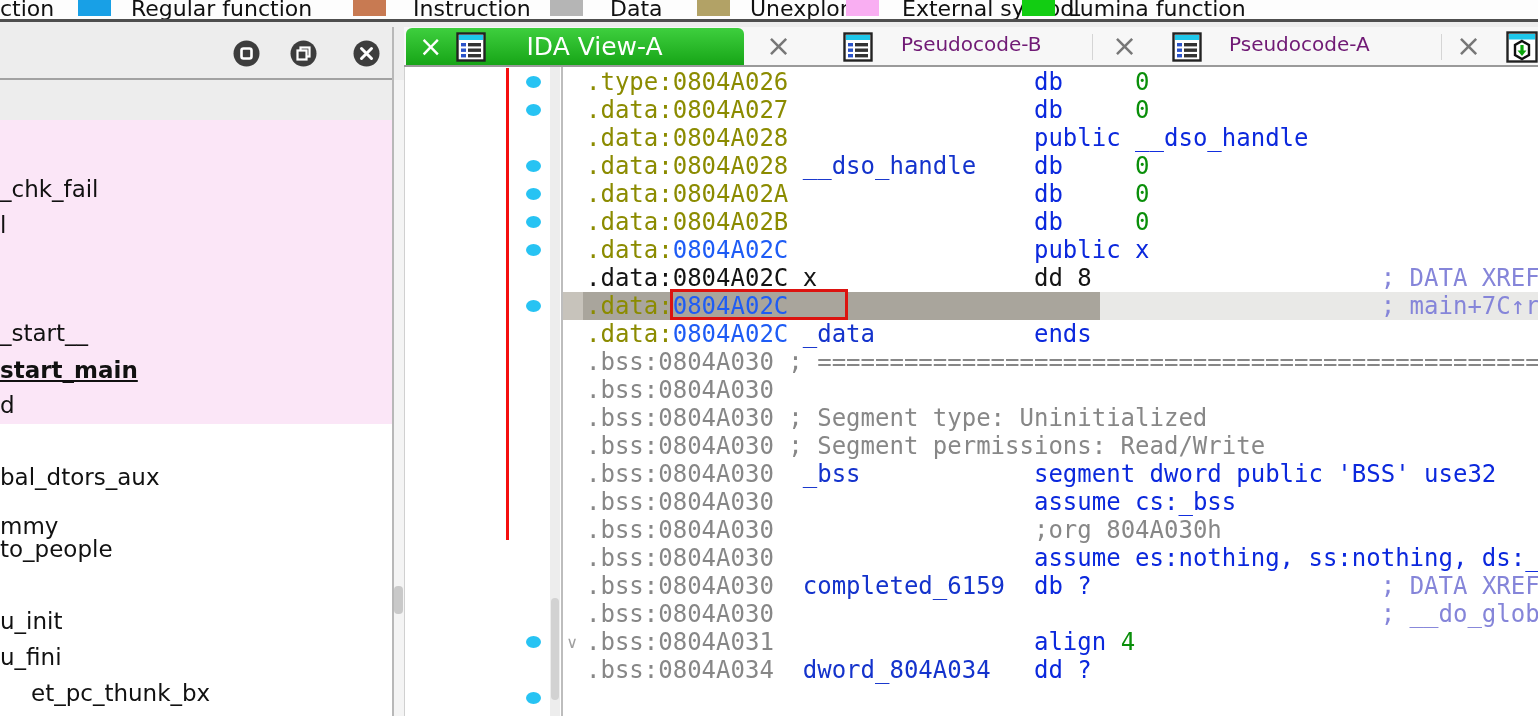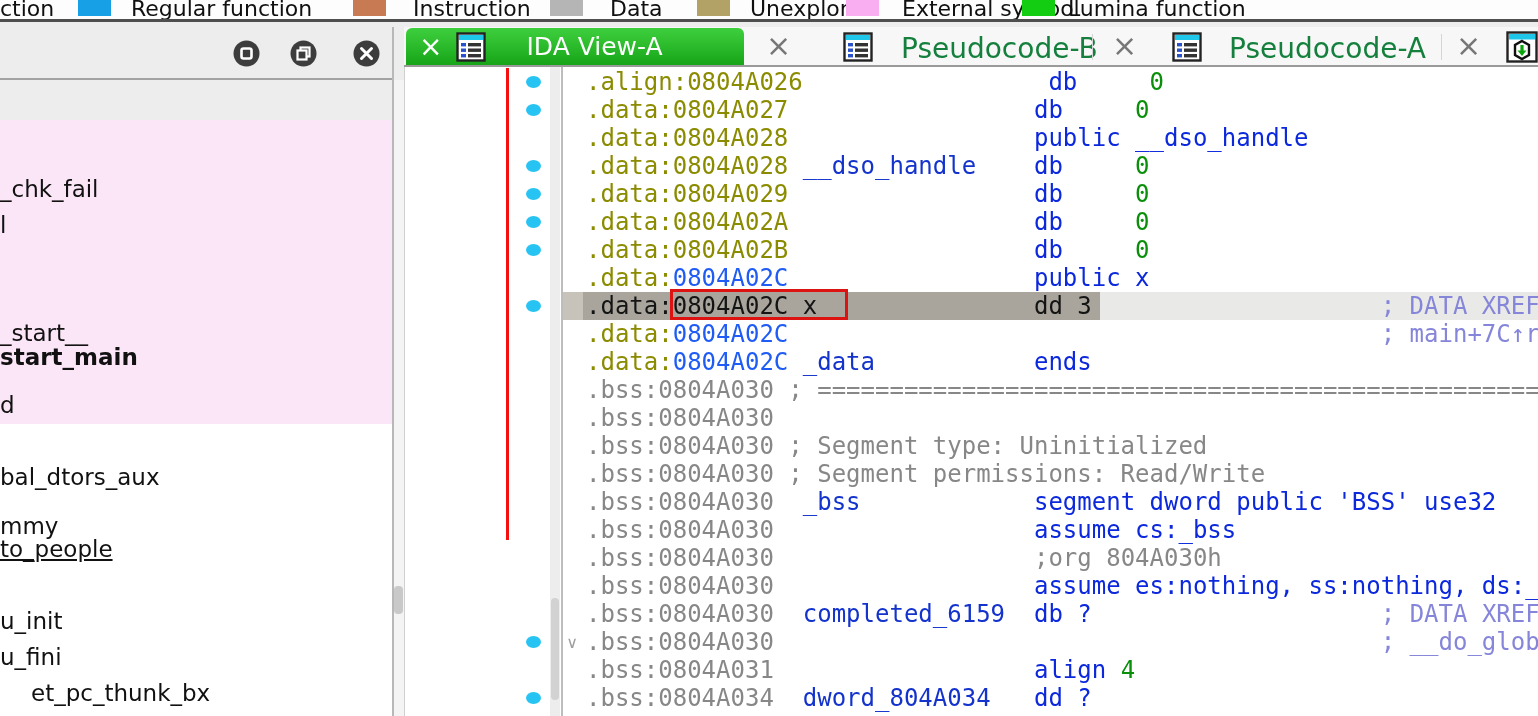--- a/index.html
+++ b/index.html
@@ -20,21 +20,21 @@
   .lg-sq{position:absolute;top:-6px;width:33px;height:22px}
   .lg-lb{position:absolute;top:-4px;font-size:22px;color:#101010;white-space:nowrap}
 
   
   #tabbar{position:absolute;left:404px;top:27px;width:1134px;height:40px;background:#f7f7f7;
     border-bottom:2px solid #9a9a9a}
   #tab-ida{position:absolute;left:2px;top:1px;width:338px;height:37px;border-radius:6px 6px 0 0;
     background:linear-gradient(var(--tab-green-a),var(--tab-green-b));display:flex;align-items:center}
   .tab-x{font-size:30px;line-height:30px;color:#777;cursor:default}
   #tab-ida .tab-x{color:#fff;margin-left:13px;font-size:28px}
-  .tab-label{font-size:28px;color:#15803d;white-space:nowrap}
+  .tab-label{font-size:20px;color:#701a75;white-space:nowrap}
   #tab-ida .tab-label{color:#fff;font-size:25px;margin-left:40px}
   .abs{position:absolute}
   .tab-sep{position:absolute;top:7px;width:1px;height:26px;background:#d5d5d5}
   .vicon{display:inline-block}
 
   
   #sidebar{position:absolute;left:0;top:27px;width:392px;height:689px;background:#ededed;overflow:hidden}
   #sb-title{position:absolute;left:0;top:0;width:392px;height:53px;background:#ededed;
     border-bottom:2px solid #a2a2a2}
   .winbtn{position:absolute;top:13px;width:27px;height:27px}
@@ -105,25 +105,25 @@
         <circle cx="13.5" cy="13.5" r="13" fill="#3d3d3d"></circle>
         <path d="M8.5 8.5 L18.5 18.5 M18.5 8.5 L8.5 18.5" stroke="#fff" stroke-width="3" stroke-linecap="round"></path>
       </svg>
     </div>
     <div id="sb-pink"></div>
     <div id="sb-white"></div>
     <div id="sb-items">
         <div class="sb-item" style="top: 149px; text-align: right;">_chk_fail</div>
         <div class="sb-item" style="top: 185px;">l</div>
         <div class="sb-item" style="top: 293px;">_start__</div>
-        <div class="sb-item bold" style="top: 317px;">start_main</div>
+        <div class="sb-item bold" style="top: 330px; text-decoration: underline;">start_main</div>
         <div class="sb-item" style="top: 365px;">d</div>
         <div class="sb-item" style="top: 437px;">bal_dtors_aux</div>
         <div class="sb-item" style="top: 486px; text-align: center;">mmy</div>
-        <div class="sb-item" style="top: 509px; text-decoration: underline;">to_people</div>
+        <div class="sb-item" style="top: 509px;">to_people</div>
         <div class="sb-item" style="top: 581px;">u_init</div>
         <div class="sb-item" style="top: 617px;">u_fini</div>
         <div class="sb-item" style="top: 653px; padding-left: 31px;">et_pc_thunk_bx</div>
       </div>
   </div>
   <div id="sb-border"></div>
   <div id="sb-scroll"></div>
   <div id="sb-thumb"></div>
 
   <div id="tabbar">
@@ -195,29 +195,28 @@
       </div>
     <div id="ls-scroll"></div>
     <div id="ls-thumb"></div>
     <div id="ls-border"></div>
 
     <div id="selband-l"></div>
     <div id="selband-m"></div>
     <div id="selband-r"></div>
 
     <div id="listing">
-        <div class="lrow"><span class="c-o">.align:0804A026</span><span>                 </span><span class="c-k">db</span><span>     </span><span class="c-v">0</span></div>
+        <div class="lrow"><span class="c-o">.type:0804A026</span><span>                 </span><span class="c-k">db</span><span>     </span><span class="c-v">0</span></div>
         <div class="lrow"><span class="c-o">.data:0804A027</span><span>                 </span><span class="c-k">db</span><span>     </span><span class="c-v">0</span></div>
         <div class="lrow"><span class="c-o">.data:0804A028</span><span>                 </span><span class="c-k">public __dso_handle</span></div>
         <div class="lrow"><span class="c-o">.data:0804A028</span><span> </span><span class="c-n">__dso_handle</span><span>    </span><span class="c-k">db</span><span>     </span><span class="c-v">0</span></div>
-        <div class="lrow"><span class="c-o">.data:0804A029</span><span>                 </span><span class="c-k">db</span><span>     </span><span class="c-v">0</span></div>
         <div class="lrow"><span class="c-o">.data:0804A02A</span><span>                 </span><span class="c-k">db</span><span>     </span><span class="c-v">0</span></div>
         <div class="lrow"><span class="c-o">.data:0804A02B</span><span>                 </span><span class="c-k">db</span><span>     </span><span class="c-v">0</span></div>
         <div class="lrow"><span class="c-o">.data:</span><span class="c-b">0804A02C</span><span>                 </span><span class="c-k">public x</span></div>
-        <div class="lrow"><span class="c-s">.data:0804A02C x</span><span>               </span><span class="c-s">dd 3</span><span>                    </span><span class="c-c">; DATA XREF:</span></div>
+        <div class="lrow"><span class="c-s">.data:0804A02C x</span><span>               </span><span class="c-s">dd 8</span><span>                    </span><span class="c-c">; DATA XREF:</span></div>
         <div class="lrow"><span class="c-o">.data:</span><span class="c-b">0804A02C</span><span>                                         </span><span class="c-c">; main+7C↑r</span></div>
         <div class="lrow"><span class="c-o">.data:</span><span class="c-b">0804A02C</span><span> </span><span class="c-n">_data</span><span>           </span><span class="c-k">ends</span></div>
         <div class="lrow"><span class="c-g">.bss:0804A030 ; ===========================================================</span></div>
         <div class="lrow"><span class="c-g">.bss:0804A030</span></div>
         <div class="lrow"><span class="c-g">.bss:0804A030 ; Segment type: Uninitialized</span></div>
         <div class="lrow"><span class="c-g">.bss:0804A030 ; Segment permissions: Read/Write</span></div>
         <div class="lrow"><span class="c-g">.bss:0804A030</span><span>  </span><span class="c-n">_bss</span><span>            </span><span class="c-k">segment dword public 'BSS' use32</span></div>
         <div class="lrow"><span class="c-g">.bss:0804A030</span><span>                  </span><span class="c-k">assume cs:_bss</span></div>
         <div class="lrow"><span class="c-g">.bss:0804A030</span><span>                  </span><span class="c-g">;org 804A030h</span></div>
         <div class="lrow"><span class="c-g">.bss:0804A030</span><span>                  </span><span class="c-k">assume es:nothing, ss:nothing, ds:_data</span></div>

